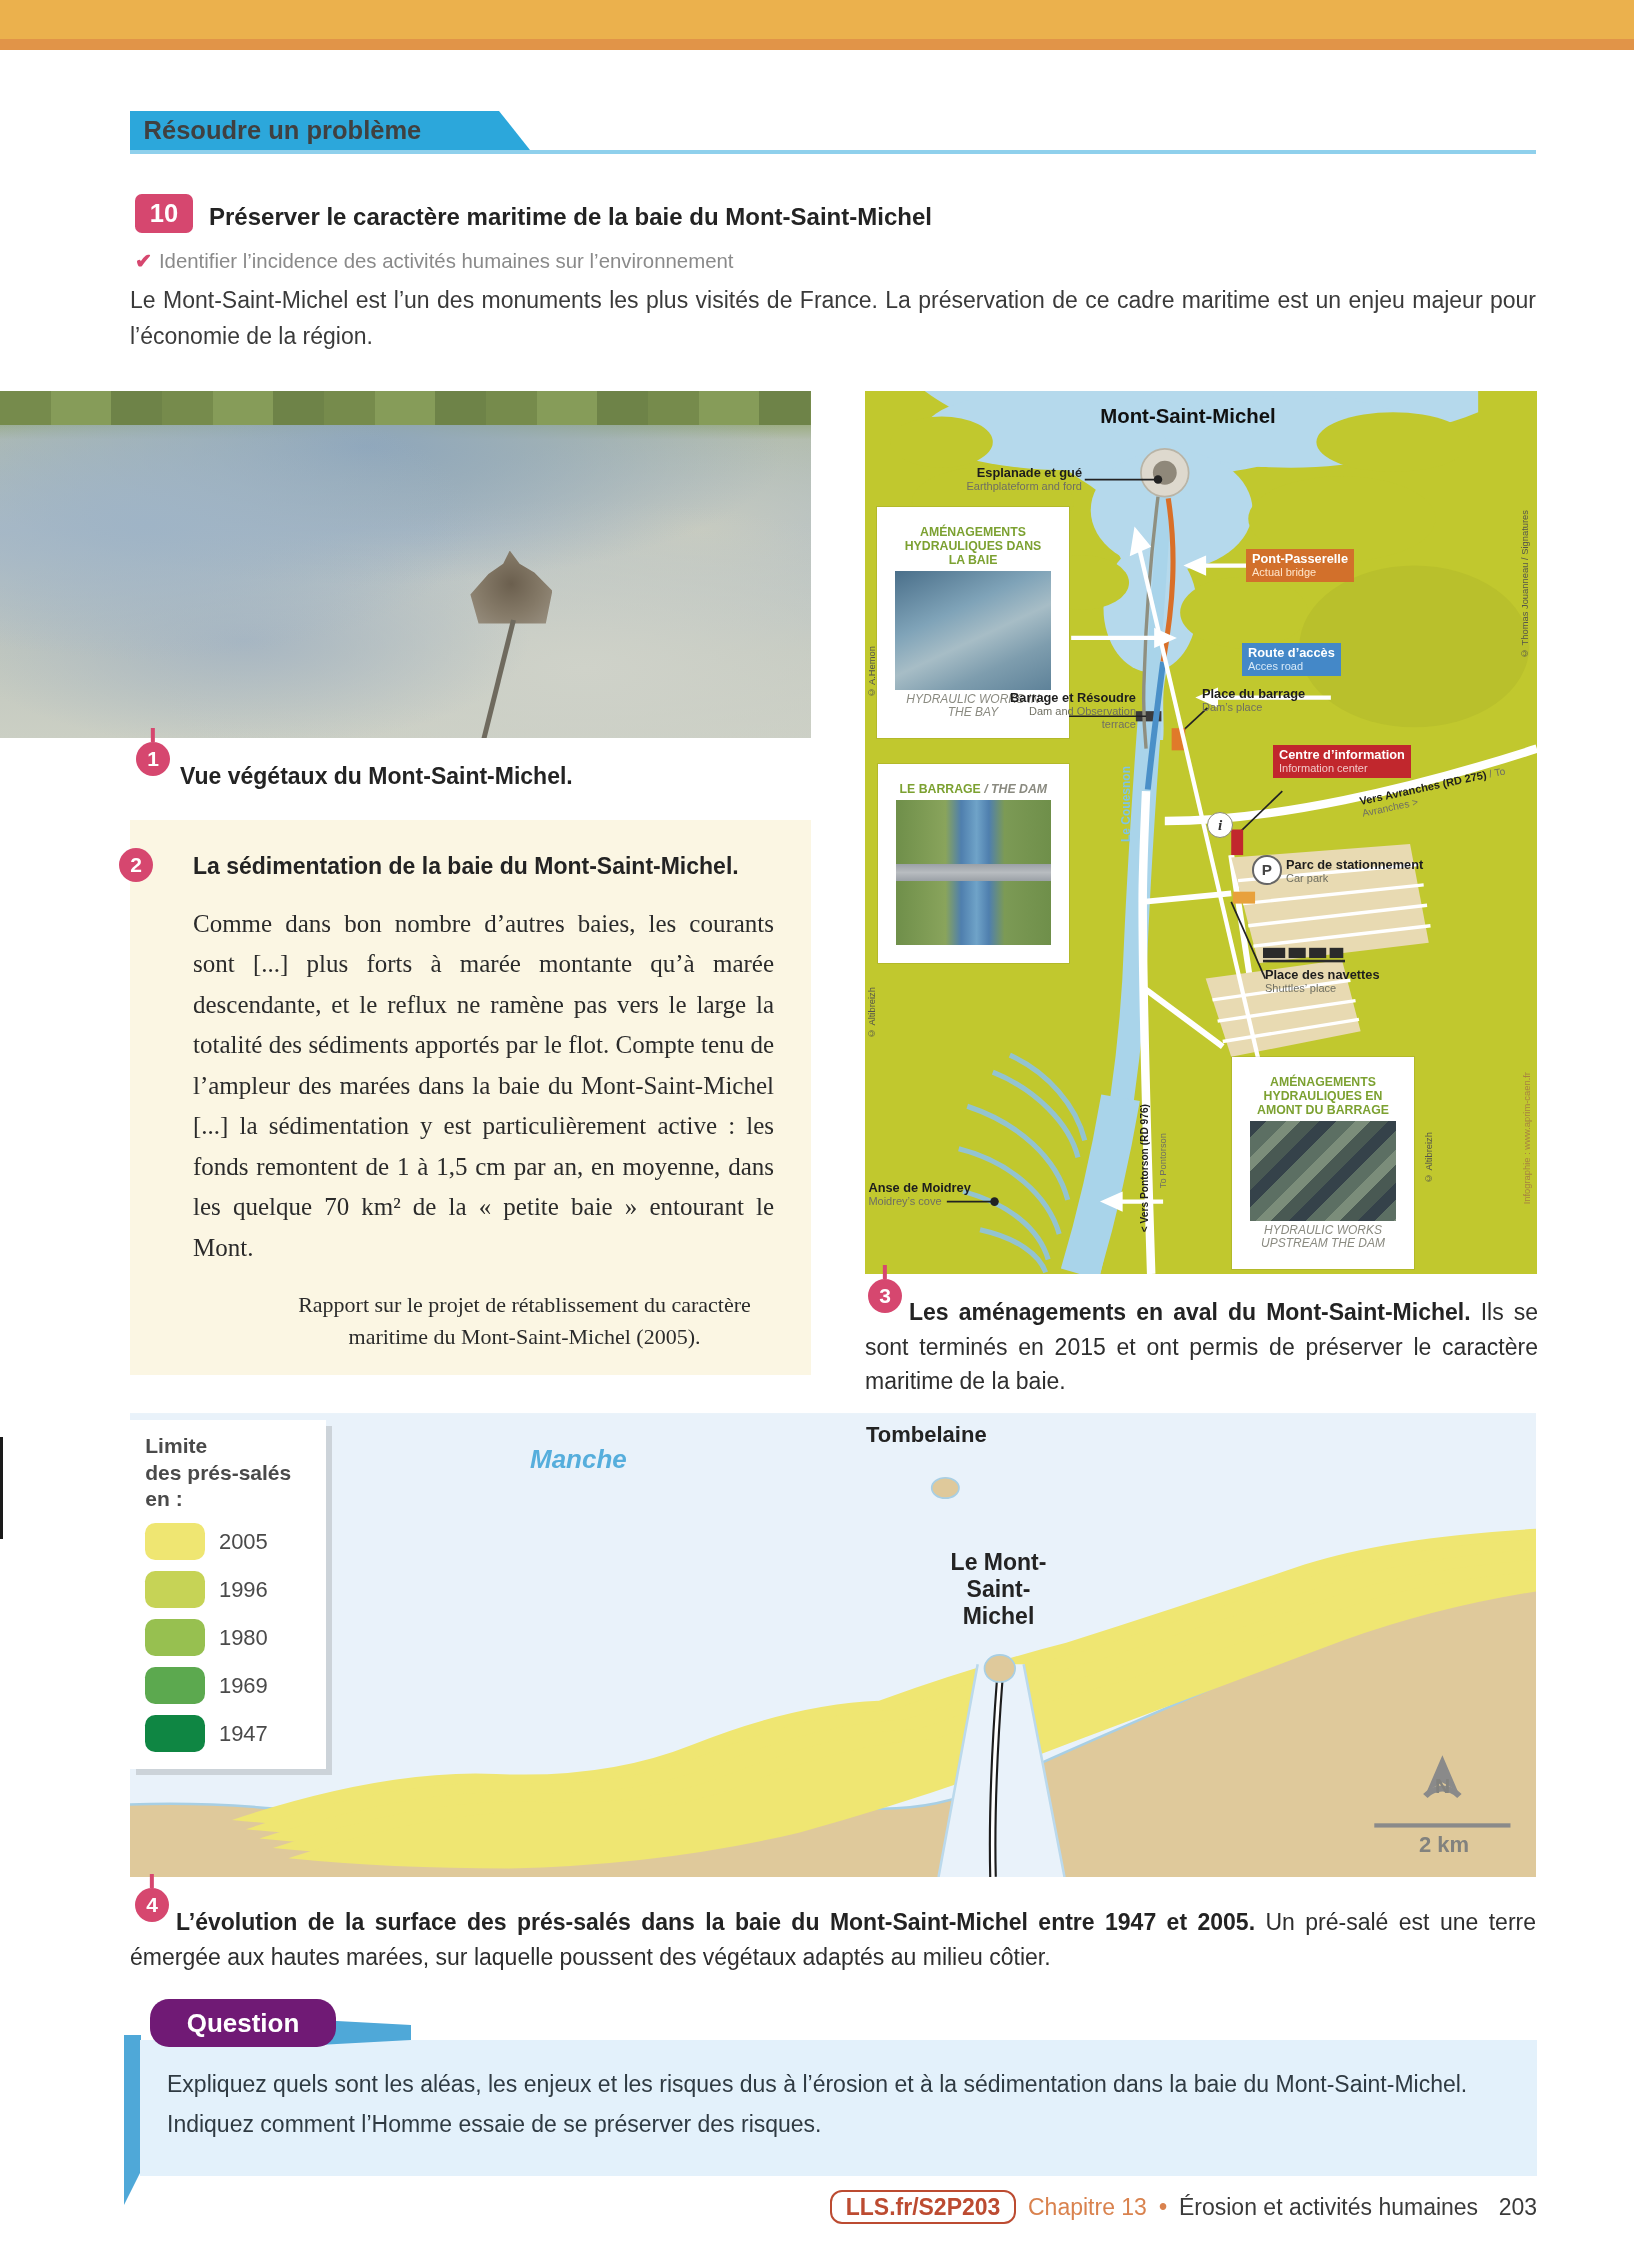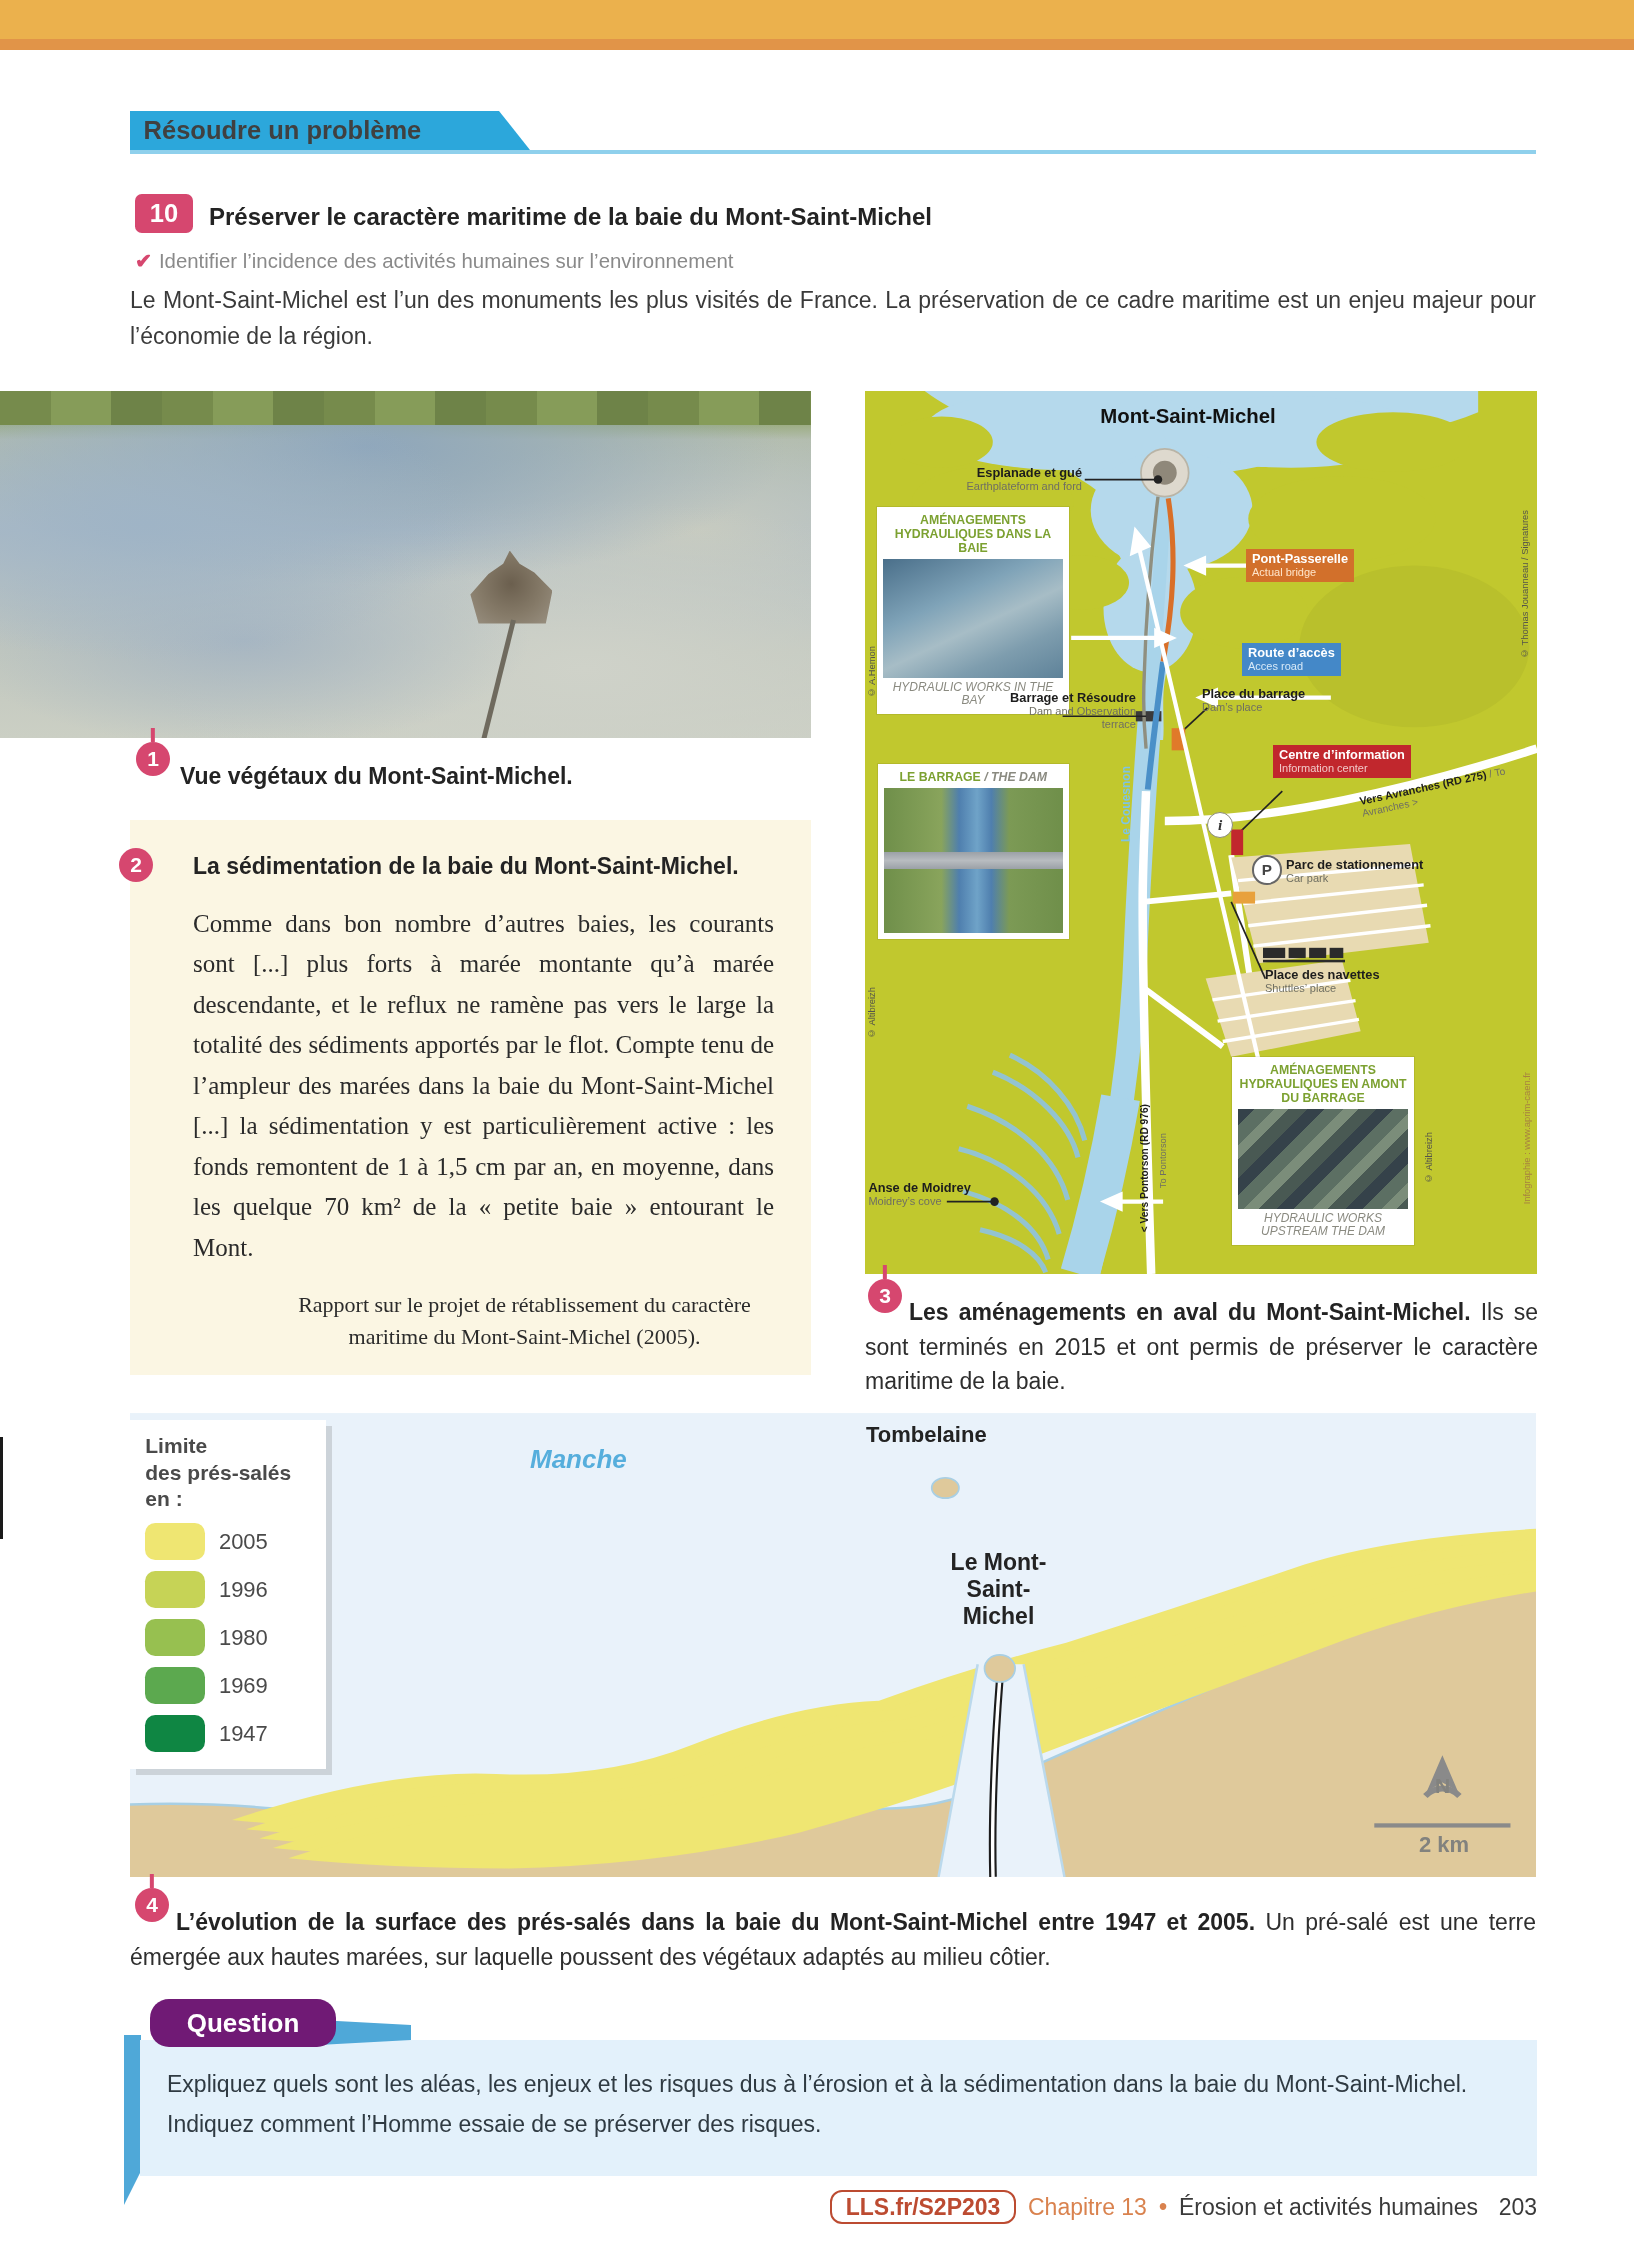--- a/index.html
+++ b/index.html
@@ -63,21 +63,21 @@
 
   
   .doc3{position:absolute;left:865px;top:391px;width:672px;height:883px;overflow:hidden;background:#C1C82E;}
   .doc3 svg{position:absolute;left:0;top:0;}
   .mlbl{position:absolute;font-size:12.8px;line-height:1.12;color:#1d1d1d;font-weight:bold;}
   .mlbl .sub{display:block;font-weight:normal;color:#6f6f62;font-size:11px;}
   .m-title{position:absolute;left:187px;top:13.6px;width:272px;text-align:center;
            font-weight:bold;font-size:20.4px;color:#111;}
   .tagbox{position:absolute;padding:2.6px 6px;font-weight:bold;font-size:12.8px;color:#fff;line-height:1.15;}
   .tagbox .sub{display:block;font-weight:normal;font-size:11px;}
-  .inset{position:absolute;background:#fff;box-sizing:border-box;padding:6px;box-shadow:0 0 0 0.9px rgba(0,0,0,.08);}
+  .inset{position:absolute;background:#fff;box-sizing:border-box;padding:18px;box-shadow:0 0 0 0.9px rgba(0,0,0,.08);}
   .inset .ititle{font-weight:bold;font-size:12.3px;line-height:1.15;text-align:center;color:#7CA131;}
   .inset .iphoto{width:100%;margin-top:3.4px;}
   .inset .ifoot{font-weight:normal;font-style:italic;font-size:12px;text-align:center;color:#8A8A80;margin-top:3.4px;line-height:1.1;}
   .vtext{writing-mode:vertical-rl;transform:rotate(180deg);}
   .credit{position:absolute;font-size:9.4px;color:#55554a;font-weight:normal;}
   .ph-bay{height:119px;background:linear-gradient(155deg,#4A6F8A 0%,#7FA3B8 35%,#A7BDC6 55%,#7E9DAE 75%,#5E8299 100%);}
   .ph-access{height:140px;background:
       linear-gradient(78deg,rgba(0,0,0,0) 34%,#3A3F45 34%,#565D64 52%,rgba(0,0,0,0) 52%),
       linear-gradient(180deg,#B9C3C9 0%,#AEB9C0 50%,#848F98 68%,#5F6A72 100%);position:relative;}
   .ph-access::after{content:"";position:absolute;right:6.8px;top:32px;width:49px;height:44px;background:#5A5148;

